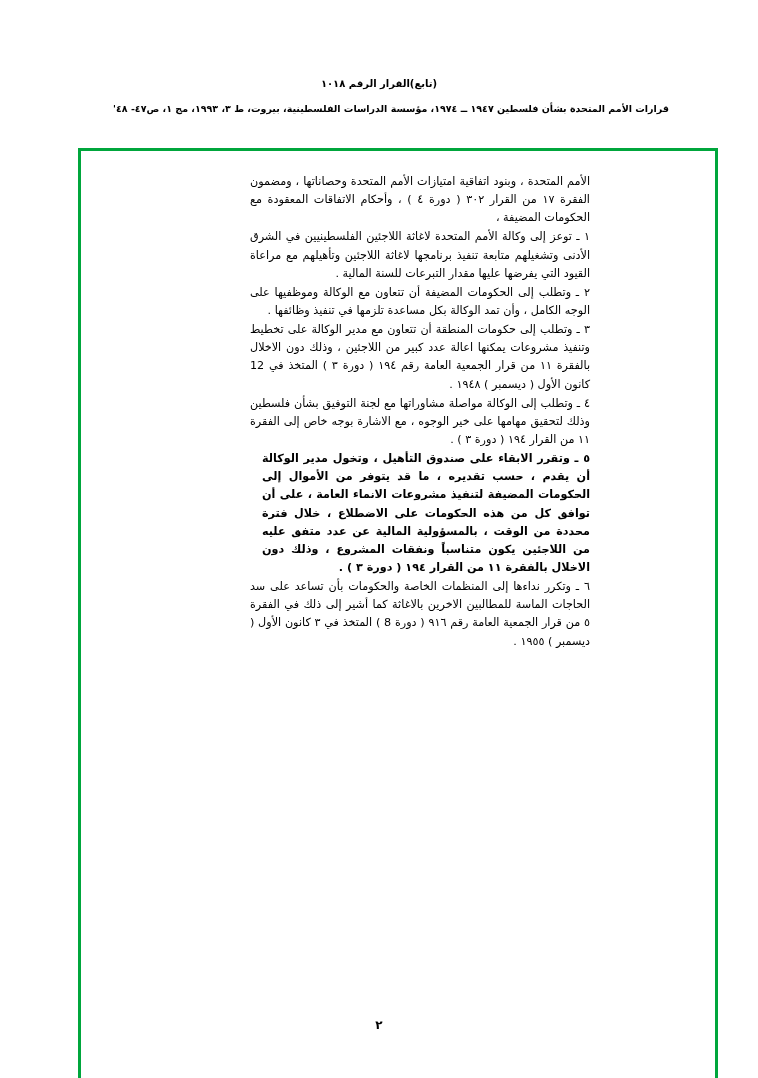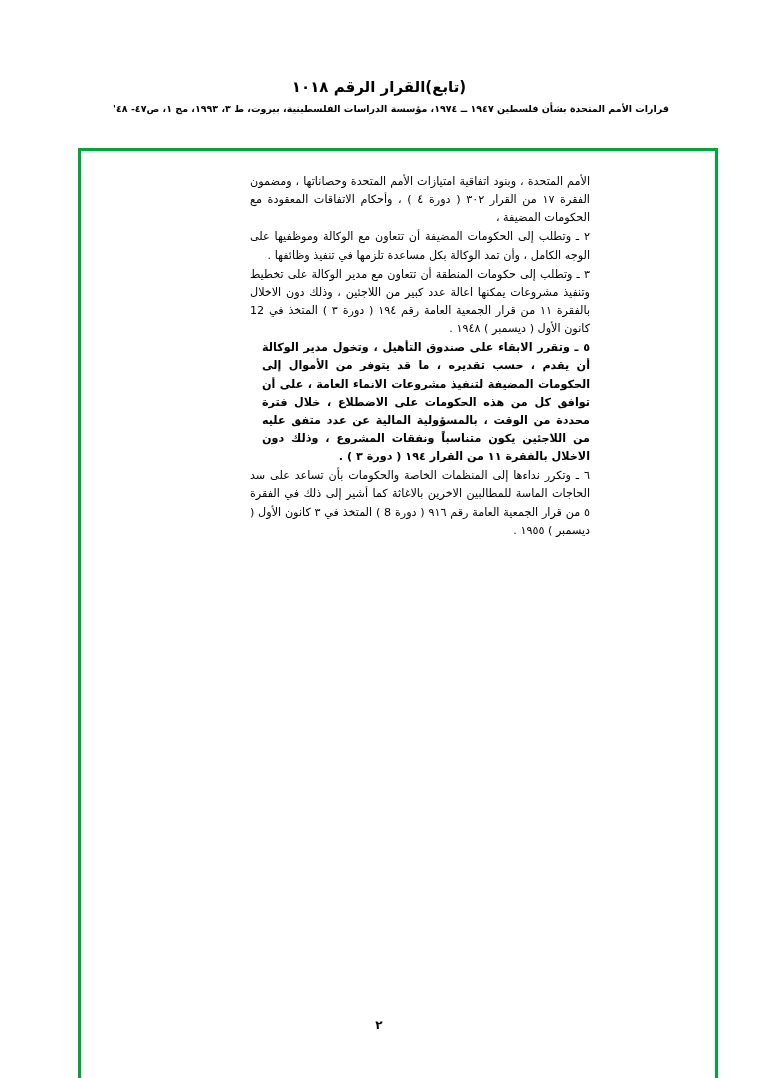--- a/index.html
+++ b/index.html
@@ -24,21 +24,21 @@
   }
 
   .doc-title {
     position: absolute;
     top: 78px;
     left: 0;
     width: 758px;
     text-align: center;
     font-family: "DejaVu Sans", sans-serif;
     font-weight: bold;
-    font-size: 15px;
+    font-size: 10px;
     letter-spacing: 0.5px;
     direction: rtl;
   }
 
   .doc-subtitle {
     position: absolute;
     top: 103px;
     left: 0;
     width: 758px;
     text-align: center;
@@ -101,22 +101,24 @@
 
 <div class="page">
 
   <div class="doc-title">(تابع)القرار الرقم ١٠١٨</div>
 
   <div class="doc-subtitle">قرارات الأمم المتحدة بشأن فلسطين ١٩٤٧ ــ ١٩٧٤، مؤسسة الدراسات الفلسطينية، بيروت، ط ٣، ١٩٩٣، مج ١، ص٤٧- ٤٨'</div>
 
   <div class="content-frame" style="border-color: rgb(0, 166, 60);">
     <div class="text-block">
       <p class="para">الأمم المتحدة ، وبنود اتفاقية امتيازات الأمم المتحدة وحصاناتها ، ومضمون الفقرة ١٧ من القرار ٣٠٢ ( دورة ٤ ) ، وأحكام الاتفاقات المعقودة مع الحكومات المضيفة ،</p>
+      <p class="para">١ ـ توعز إلى وكالة الأمم المتحدة لاغاثة اللاجئين الفلسطينيين في الشرق الأدنى وتشغيلهم متابعة تنفيذ برنامجها لاغاثة اللاجئين وتأهيلهم مع مراعاة القيود التي يفرضها عليها مقدار التبرعات للسنة المالية .</p>
       <p class="para">٢ ـ وتطلب إلى الحكومات المضيفة أن تتعاون مع الوكالة وموظفيها على الوجه الكامل ، وأن تمد الوكالة بكل مساعدة تلزمها في تنفيذ وظائفها .</p>
       <p class="para">٣ ـ وتطلب إلى حكومات المنطقة أن تتعاون مع مدير الوكالة على تخطيط وتنفيذ مشروعات يمكنها اعالة عدد كبير من اللاجئين ، وذلك دون الاخلال بالفقرة ١١ من قرار الجمعية العامة رقم ١٩٤ ( دورة ٣ ) المتخذ في 12 كانون الأول ( ديسمبر ) ١٩٤٨ .</p>
+      <p class="para">٤ ـ وتطلب إلى الوكالة مواصلة مشاوراتها مع لجنة التوفيق بشأن فلسطين وذلك لتحقيق مهامها على خير الوجوه ، مع الاشارة بوجه خاص إلى الفقرة ١١ من القرار ١٩٤ ( دورة ٣ ) .</p>
       <p class="para bold">٥ ـ وتقرر الابقاء على صندوق التأهيل ، وتخول مدير الوكالة أن يقدم ، حسب تقديره ، ما قد يتوفر من الأموال إلى الحكومات المضيفة لتنفيذ مشروعات الانماء العامة ، على أن توافق كل من هذه الحكومات على الاضطلاع ، خلال فترة محددة من الوقت ، بالمسؤولية المالية عن عدد متفق عليه من اللاجئين يكون متناسباً ونفقات المشروع ، وذلك دون الاخلال بالفقرة ١١ من القرار ١٩٤ ( دورة ٣ ) .</p>
       <p class="para">٦ ـ وتكرر نداءها إلى المنظمات الخاصة والحكومات بأن تساعد على سد الحاجات الماسة للمطالبين الاخرين بالاغاثة كما أشير إلى ذلك في الفقرة ٥ من قرار الجمعية العامة رقم ٩١٦ ( دورة 8 ) المتخذ في ٣ كانون الأول ( ديسمبر ) ١٩٥٥ .</p>
     </div>
   </div>
 
   <div class="page-number">٢</div>
 
 </div>
 
 </body></html>

